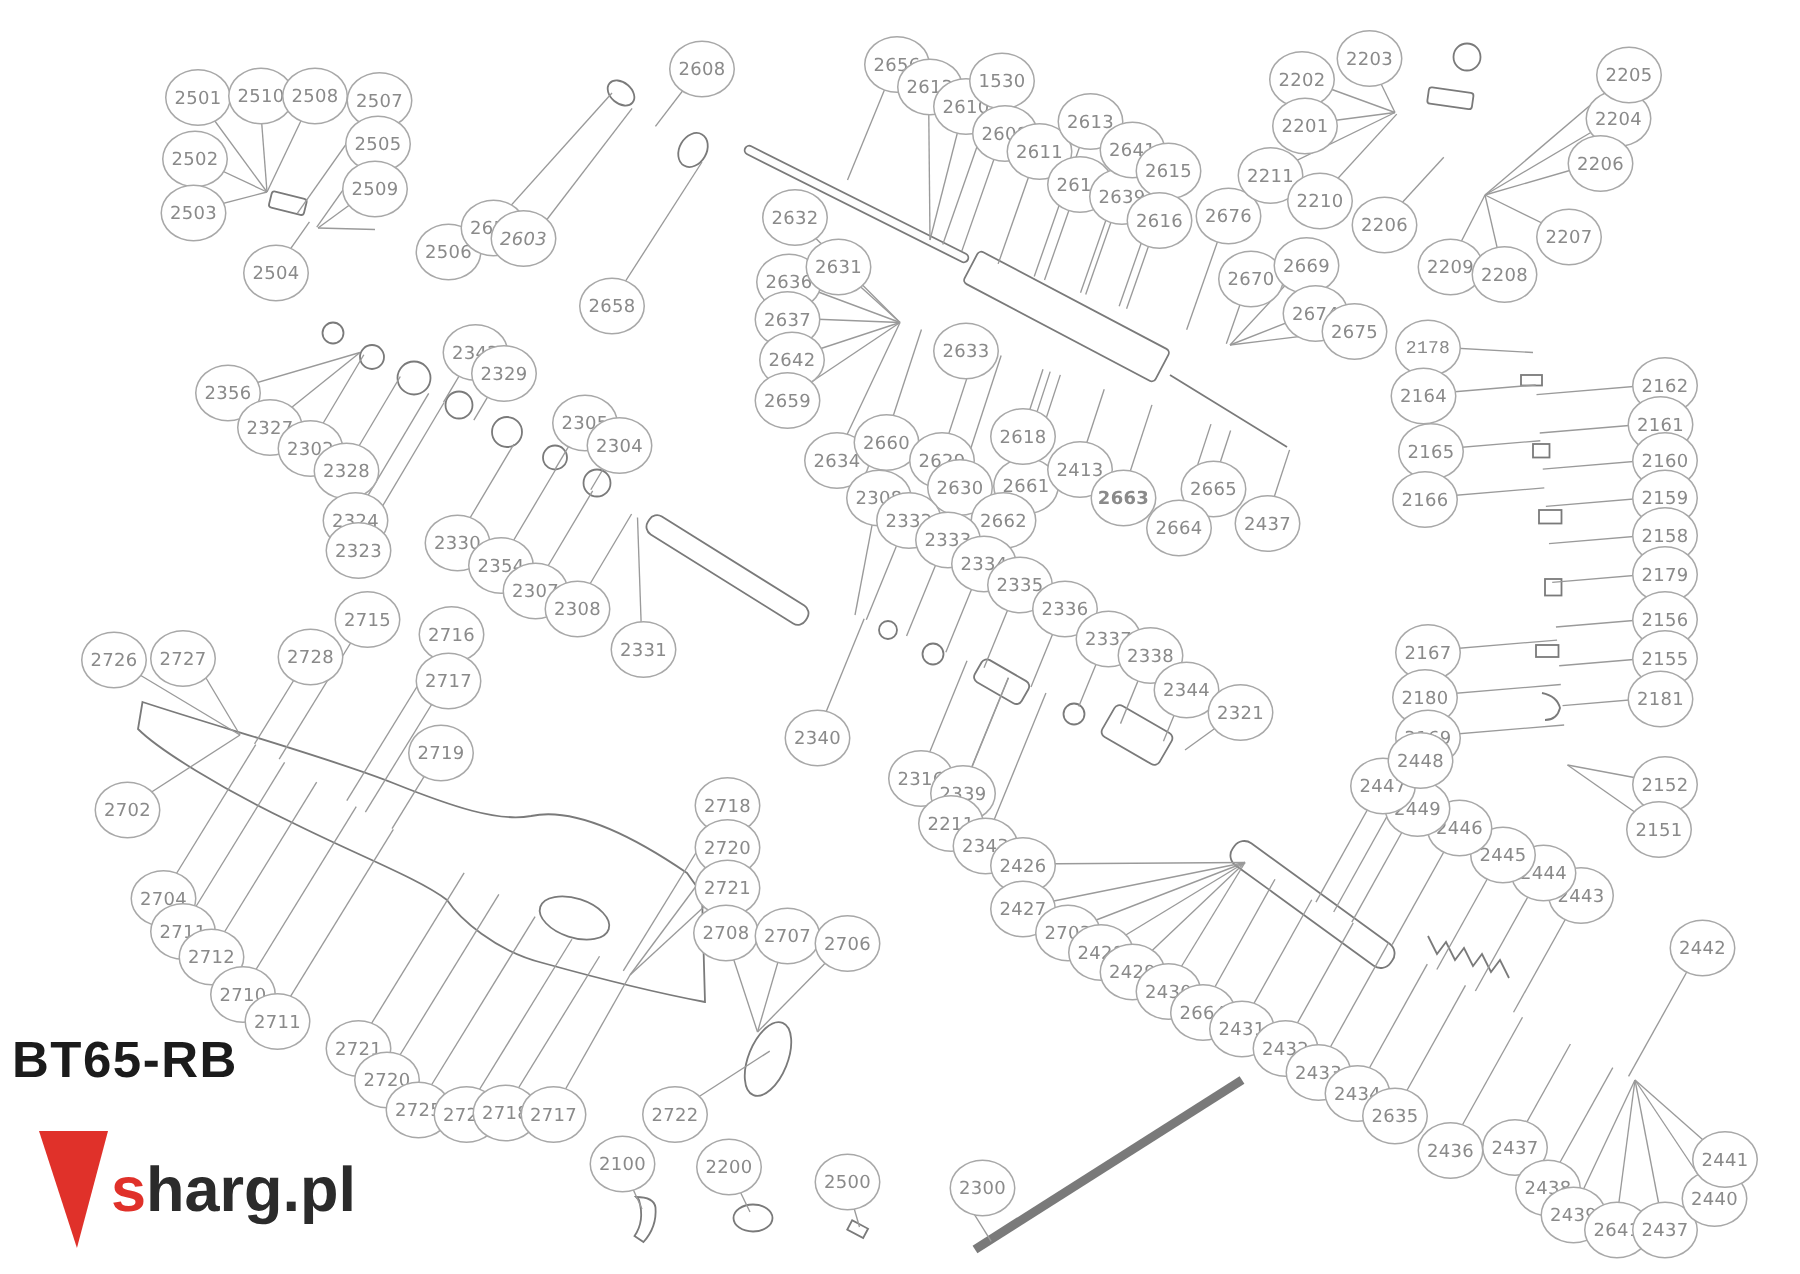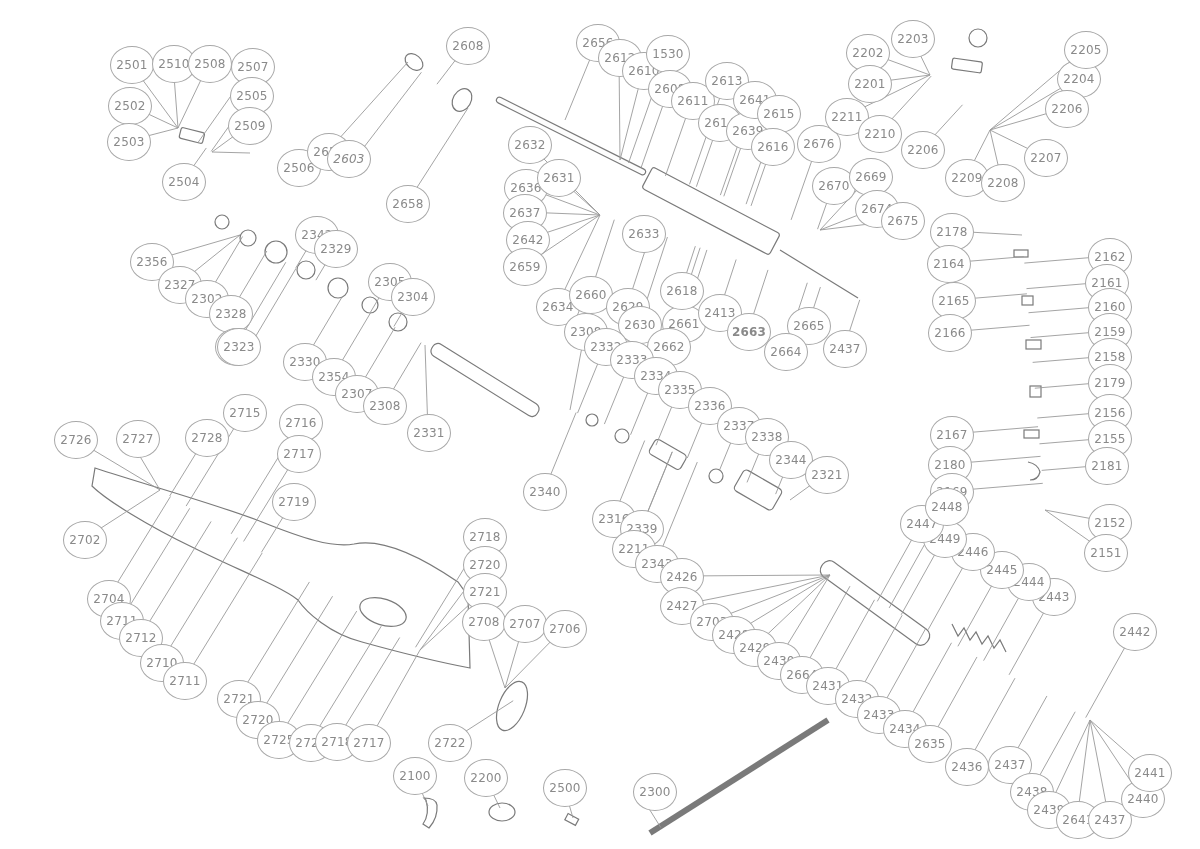--- a/index.html
+++ b/index.html
@@ -310,21 +310,21 @@
       <div class="callout" style="left: 848px; top: 65px;">2201</div>
       <div class="callout" style="left: 825px; top: 98px;">2211</div>
       <div class="callout" style="left: 858px; top: 115px;">2210</div>
       <div class="callout" style="left: 901px; top: 131px;">2206</div>
       <div class="callout" style="left: 945px; top: 159px;">2209</div>
       <div class="callout" style="left: 981px; top: 164px;">2208</div>
       <div class="callout" style="left: 1024px; top: 139px;">2207</div>
       <div class="callout" style="left: 1057px; top: 60px;">2204</div>
       <div class="callout" style="left: 1064px; top: 31px;">2205</div>
       <div class="callout" style="left: 1045px; top: 90px;">2206</div>
-      <div class="callout" style="left: 930px; top: 213px;">2178</div>
+      <div class="callout" style="left: 930px; top: 213px; font-family: Liberation Mono, monospace;">2178</div>
       <div class="callout" style="left: 927px; top: 245px;">2164</div>
       <div class="callout" style="left: 932px; top: 282px;">2165</div>
       <div class="callout" style="left: 928px; top: 314px;">2166</div>
       <div class="callout" style="left: 930px; top: 416px;">2167</div>
       <div class="callout" style="left: 928px; top: 446px;">2180</div>
       <div class="callout" style="left: 930px; top: 473px;">2169</div>
       <div class="callout" style="left: 1088px; top: 238px; text-align: center;">2162</div>
       <div class="callout" style="left: 1085px; top: 264px;">2161</div>
       <div class="callout" style="left: 1088px; top: 288px;">2160</div>
       <div class="callout" style="left: 1088px; top: 313px;">2159</div>
@@ -335,21 +335,21 @@
       <div class="callout" style="left: 1085px; top: 447px;">2181</div>
       <div class="callout" style="left: 1088px; top: 504px;">2152</div>
       <div class="callout" style="left: 1084px; top: 534px;">2151</div>
       <div class="callout" style="left: 295px; top: 216px;">2342</div>
       <div class="callout" style="left: 314px; top: 230px;">2329</div>
       <div class="callout" style="left: 130px; top: 243px;">2356</div>
       <div class="callout" style="left: 158px; top: 266px;">2327</div>
       <div class="callout" style="left: 185px; top: 280px;">2302</div>
       <div class="callout" style="left: 209px; top: 295px;">2328</div>
       <div class="callout" style="left: 215px; top: 328px;">2324</div>
-      <div class="callout" style="left: 217px; top: 328px;">2323</div>
+      <div class="callout" style="left: 217px; top: 348px;">2323</div>
       <div class="callout" style="left: 283px; top: 343px; text-align: right;">2330</div>
       <div class="callout" style="left: 312px; top: 358px;">2354</div>
       <div class="callout" style="left: 335px; top: 375px;">2307</div>
       <div class="callout" style="left: 368px; top: 263px;">2305</div>
       <div class="callout" style="left: 391px; top: 278px;">2304</div>
       <div class="callout" style="left: 363px; top: 387px;">2308</div>
       <div class="callout" style="left: 407px; top: 414px;">2331</div>
       <div class="callout" style="left: 564px; top: 313px;">2308</div>
       <div class="callout" style="left: 584px; top: 328px;">2332</div>
       <div class="callout" style="left: 610px; top: 341px;">2333</div>
@@ -359,21 +359,21 @@
       <div class="callout" style="left: 717px; top: 407px;">2337</div>
       <div class="callout" style="left: 745px; top: 418px;">2338</div>
       <div class="callout" style="left: 523px; top: 473px;">2340</div>
       <div class="callout" style="left: 592px; top: 500px;">2316</div>
       <div class="callout" style="left: 620px; top: 510px;">2339</div>
       <div class="callout" style="left: 612px; top: 530px;">2211</div>
       <div class="callout" style="left: 635px; top: 545px;">2343</div>
       <div class="callout" style="left: 769px; top: 441px;">2344</div>
       <div class="callout" style="left: 805px; top: 456px;">2321</div>
       <div class="callout" style="left: 54px; top: 421px;">2726</div>
-      <div class="callout" style="left: 116px; top: 420px;">2727</div>
+      <div class="callout" style="left: 100px; top: 420px;">2727</div>
       <div class="callout" style="left: 185px; top: 419px;">2728</div>
       <div class="callout" style="left: 223px; top: 394px;">2715</div>
       <div class="callout" style="left: 279px; top: 404px;">2716</div>
       <div class="callout" style="left: 277px; top: 435px;">2717</div>
       <div class="callout" style="left: 272px; top: 483px;">2719</div>
       <div class="callout" style="left: 463px; top: 518px;">2718</div>
       <div class="callout" style="left: 463px; top: 546px;">2720</div>
       <div class="callout" style="left: 463px; top: 573px;">2721</div>
       <div class="callout" style="left: 63px; top: 521px;">2702</div>
       <div class="callout" style="left: 87px; top: 580px;">2704</div>
@@ -418,15 +418,20 @@
       <div class="callout" style="left: 1113px; top: 613px;">2442</div>
       <div class="callout" style="left: 1032px; top: 578px;">2443</div>
       <div class="callout" style="left: 1007px; top: 563px;">2444</div>
       <div class="callout" style="left: 980px; top: 551px;">2445</div>
       <div class="callout" style="left: 951px; top: 533px;">2446</div>
       <div class="callout" style="left: 923px; top: 520px;">2449</div>
       <div class="callout" style="left: 900px; top: 505px;">2447</div>
       <div class="callout" style="left: 925px; top: 488px;">2448</div>
     </div>
 
-
+  <div class="model-title">BT65-RB</div>
+
+  <div class="logo">
+    <div class="logo-triangle"></div>
+    <div class="logo-text"><span class="logo-s">s</span><span>harg.pl</span></div>
+  </div>
 
 </div>
 
 </body></html>

